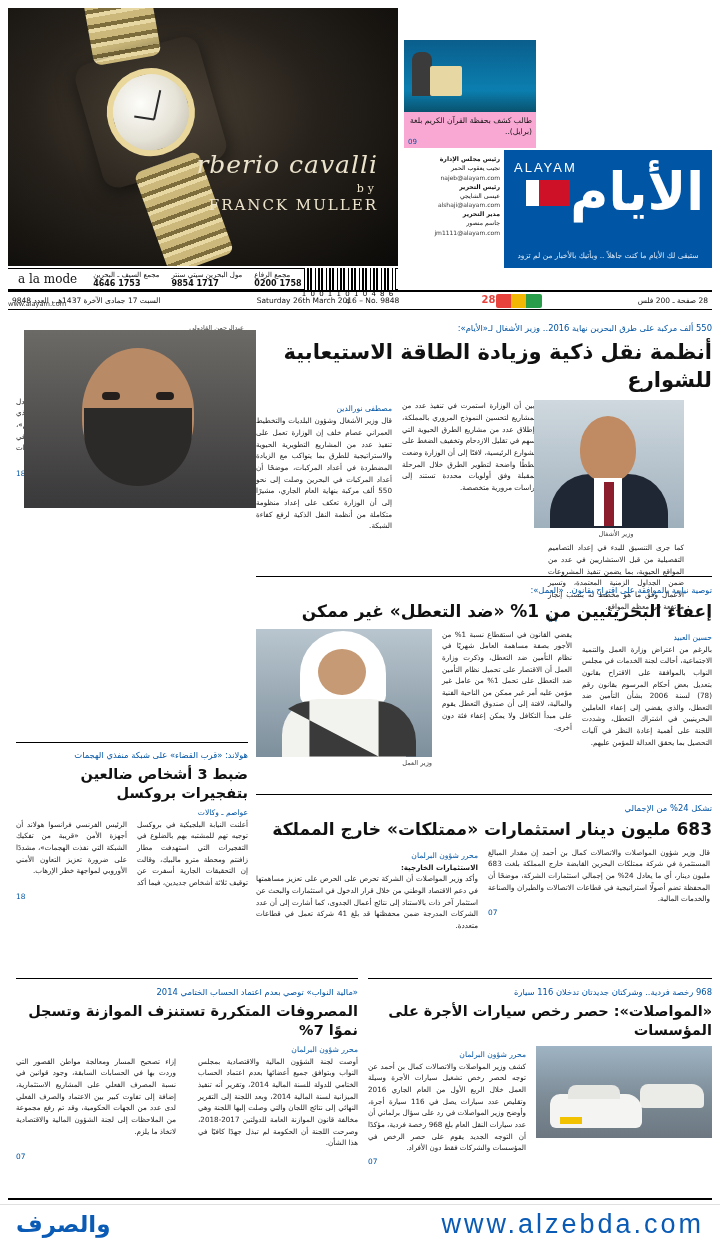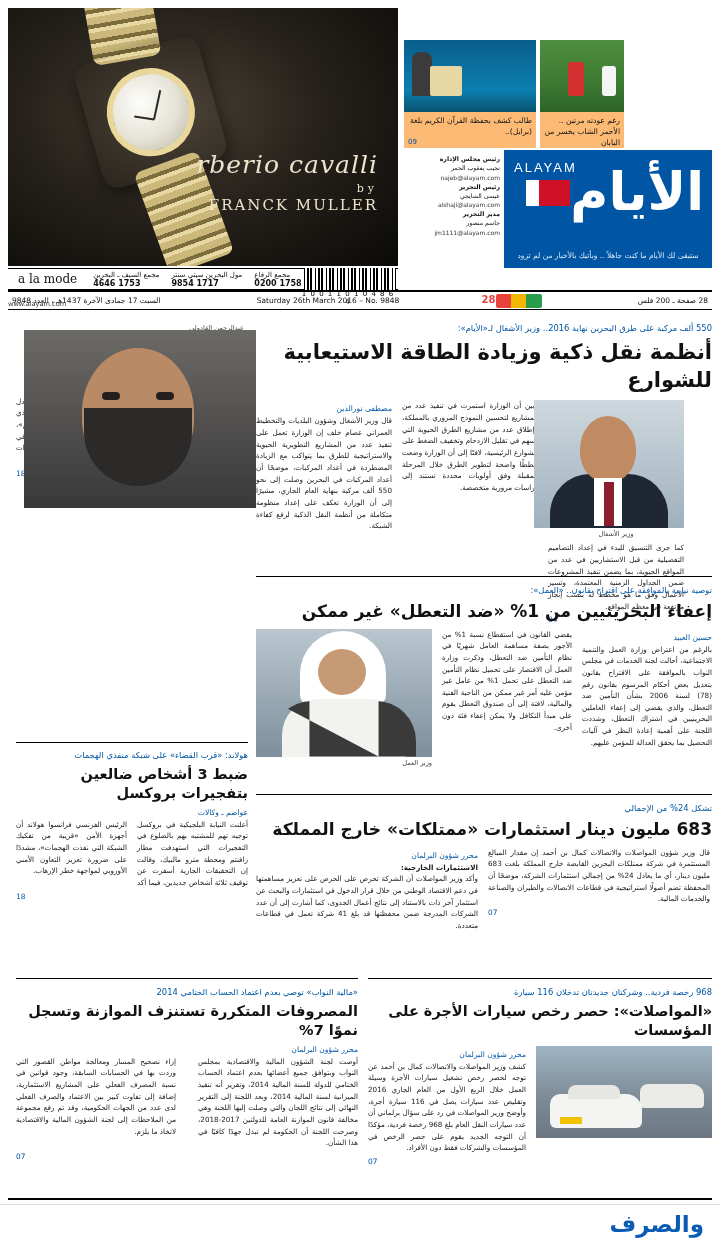--- a/index.html
+++ b/index.html
@@ -114,21 +114,21 @@
     position: absolute; left: 22px; top: 30px; width: 44px; height: 26px;
     background: linear-gradient(90deg,#fff 0 30%, #ce1126 30% 100%);
   }
   .masthead .tagline {
     position: absolute; bottom: 8px; right: 10px; left: 10px;
     font-size: 7.5px; text-align: center; color: #dce9f7;
   }
 
   
   .teaser {
-    position: absolute; background: #fdba74; overflow: hidden;
+    position: absolute; background: #f9a8d4; overflow: hidden;
   }
   .teaser .photo { width: 100%; height: 72px; }
   .teaser .cap {
     font-size: 7.6px; line-height: 1.45; text-align: right; padding: 3px 4px 0 4px; color: #111;
   }
   .teaser .pagebadge {
     font-size: 7px; color: #0055a5; padding: 1px 4px; text-align: left;
   }
   .t1 { top: 40px; left: 404px; width: 132px; height: 108px; }
   .t2 { top: 40px; left: 540px; width: 84px; height: 108px; }
@@ -329,25 +329,20 @@
       <div class="bars"></div>
       <div class="num">6 8 4 0 1 0 1 1 0 0 1 4</div>
     </div>
 
     <div class="teaser t1">
       <div class="photo photo-quran"></div>
       <div class="cap">طالب كشف بحفظة القرآن الكريم بلغة (برايل)..</div>
       <div class="pagebadge">09</div>
     </div>
 
-    <div class="teaser t2">
-      <div class="photo photo-football"></div>
-      <div class="cap">رغم عودته مرتين .. الأحمر الشاب يخسر من اليابان</div>
-
-    </div>
 
     <div class="masthead-meta">
       <div class="role">رئيس مجلس الإدارة</div>
       <div>نجيب يعقوب الحمر</div>
       <div class="mail">najeb@alayam.com</div>
       <div class="role">رئيس التحرير</div>
       <div>عيسى الشايجي</div>
       <div class="mail">alshaji@alayam.com</div>
       <div class="role">مدير التحرير</div>
       <div>جاسم منصور</div>
@@ -486,16 +481,17 @@
             <div class="plate"></div>
           </div>
         </div>
       </div>
     </div>
 
     <div class="box" style="top:884px;left:0;width:704px;border-top:2px solid #000;height:0;"></div>
   </div>
 
   <div class="footer-ad">
+    <div class="url">www.alzebda.com</div>
     <div class="brand">والصرف</div>
   </div>
 
 </div>
 
 </body></html>

